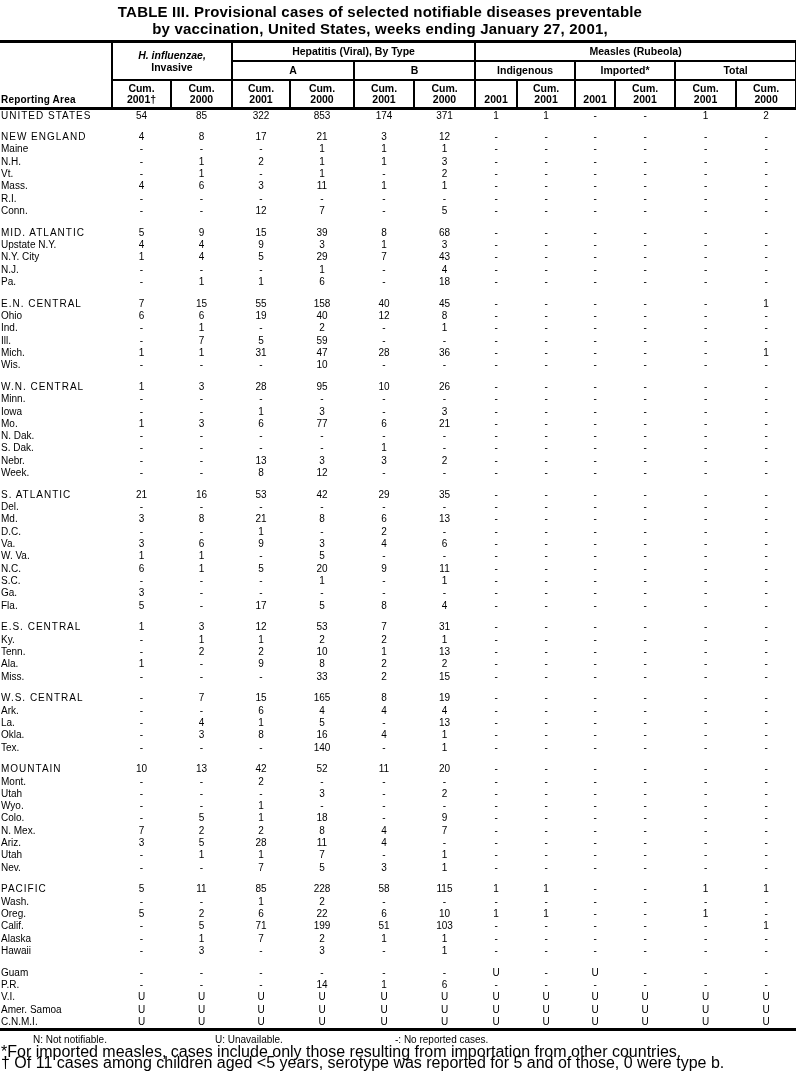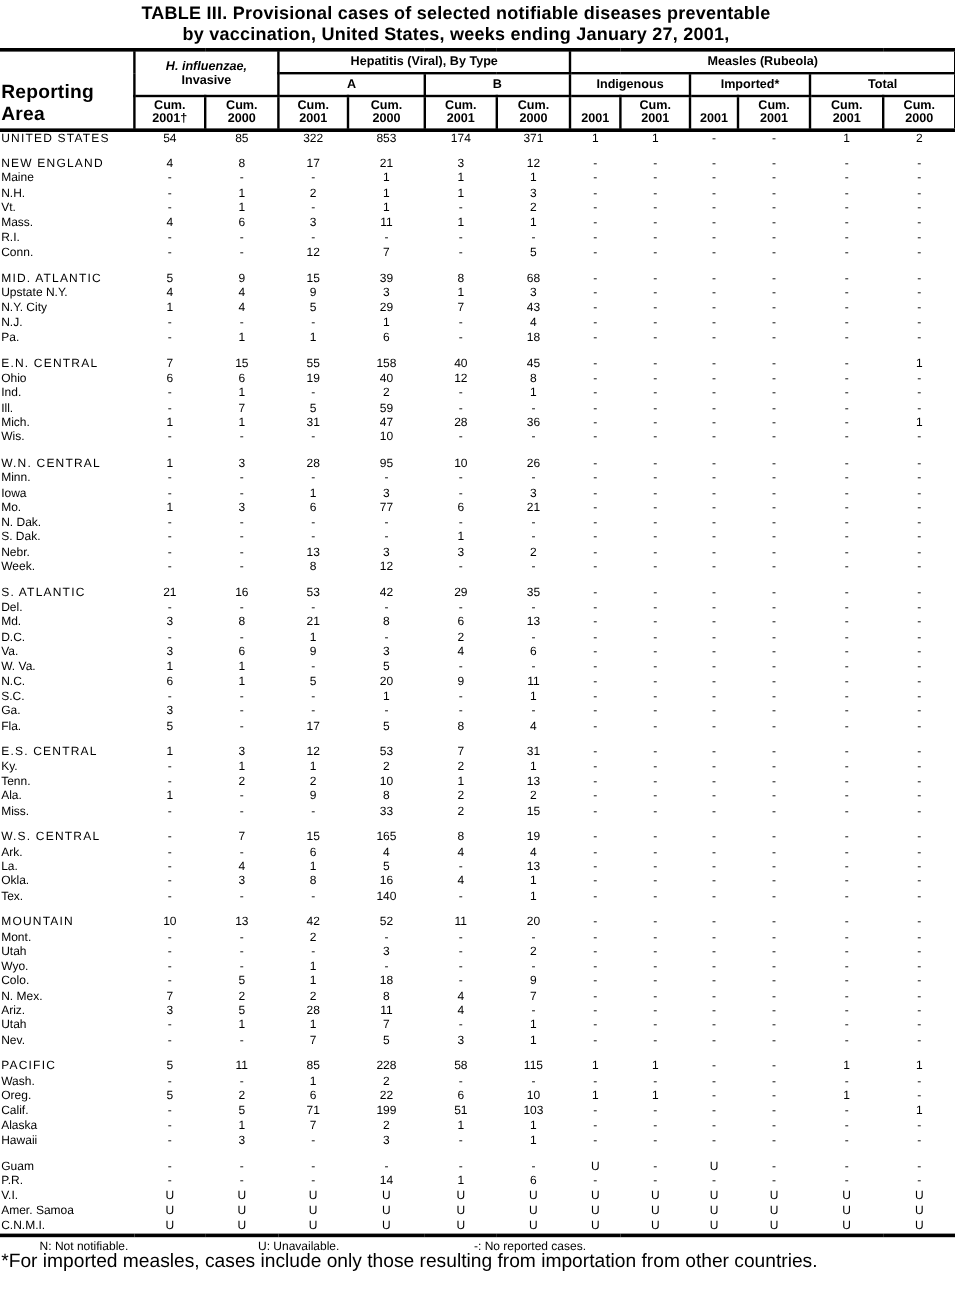--- a/index.html
+++ b/index.html
@@ -13,21 +13,21 @@
   .page { width: 760px; padding: 3px 0 0 0; }
 
   .title { text-align: center; font-weight: bold; font-size: 15px; line-height: 17px; letter-spacing: 0.2px; }
 
   table { border-collapse: collapse; table-layout: fixed; width: 796px; margin-top: 3px;
           border-top: 3px solid #000; border-bottom: 3px solid #000; }
   thead { border-bottom: 3px solid #000; }
   th { font-weight: bold; padding: 0; }
 
   th.ra { text-align: left; vertical-align: bottom; border-right: 2px solid #000;
-          font-size: 16px; padding: 0 0 2px 1px; letter-spacing: 0.2px; }
+          font-size: 10px; padding: 0 0 2px 1px; letter-spacing: 0.2px; }
 
   tr.h1 th.grp { border-left: 2px solid #000; border-right: 2px solid #000; border-bottom: 2px solid #000;
                  font-size: 10.5px; height: 19px; vertical-align: middle; text-align: center; }
   th.hflu { border-left: 2px solid #000; border-right: 2px solid #000; border-bottom: 2px solid #000;
             font-size: 10.5px; text-align: center; vertical-align: middle; border-radius: 19px; }
   .ital { font-style: italic; }
   .hflu div { line-height: 12px; }
 
   tr.h2 th { border: 2px solid #000; font-size: 10.5px; height: 19px; text-align: center; vertical-align: middle; }
 
@@ -1179,15 +1179,16 @@
         </tr>
       </tbody>
   </table>
 
   <div class="legend">
     <span class="w1">N: Not notifiable.</span><span class="w2">U: Unavailable.</span><span>-: No reported cases.</span>
   </div>
 
   <div class="footnotes">
     <div>*For imported measles, cases include only those resulting from importation from other countries.</div>
+    <div>† Of 11 cases among children aged &lt;5 years, serotype was reported for 5 and of those, 0 were type b.</div>
   </div>
 
 </div>
 
 </body></html>

